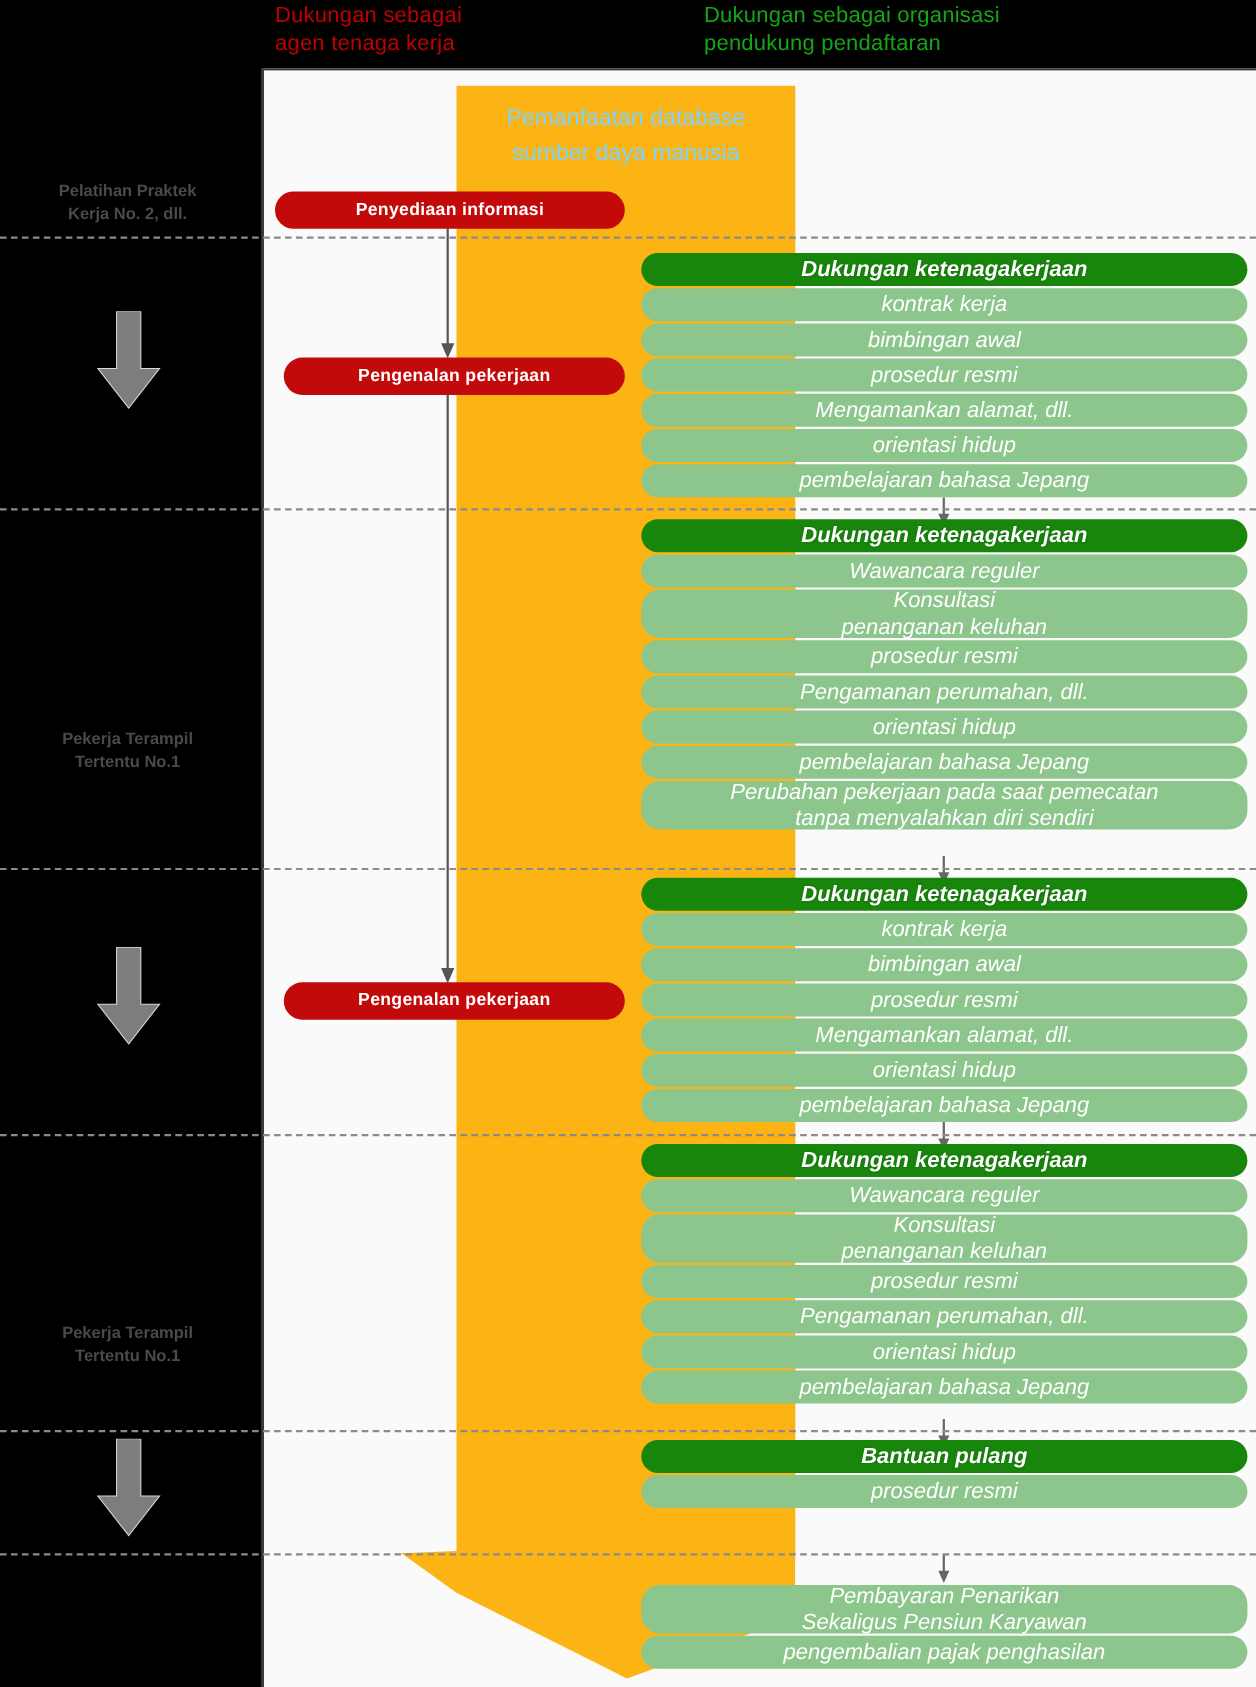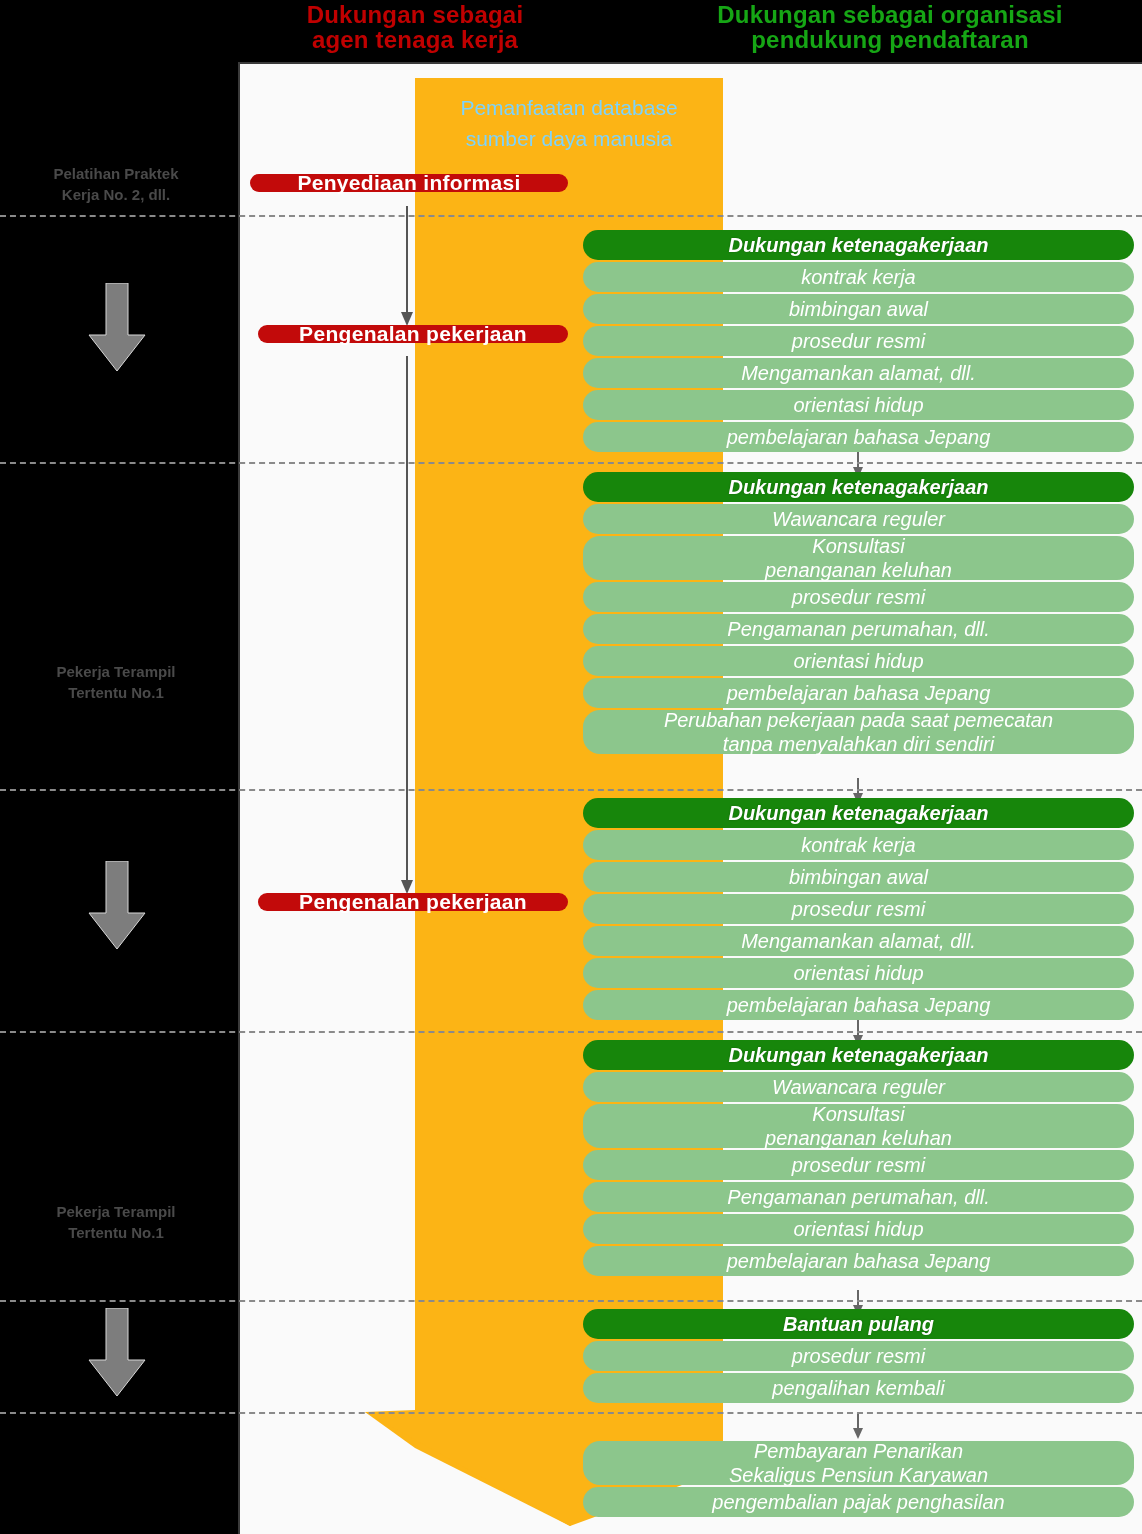--- a/index.html
+++ b/index.html
@@ -7,23 +7,23 @@
     width: 1142px; height: 1534px;
     background: #000000;
     font-family: "Liberation Sans", sans-serif;
     overflow: hidden;
   }
   #root { position: relative; width: 1142px; height: 1534px; background: #000; }
 
   
   .col-head {
     position: absolute;
-    text-align: center;
-    font-weight: bold;
-    font-size: 24px;
+    text-align: left;
+    font-weight: normal;
+    font-size: 20px;
     line-height: 25px;
     letter-spacing: 0.2px;
   }
   #head-agent { left: 250px; top: 2px; width: 330px; color: #C00000; }
   #head-org   { left: 640px; top: 2px; width: 500px; color: #16A615; }
 
   
   #panel {
     position: absolute; left: 238px; top: 62px;
     width: 904px; height: 1472px;
@@ -68,25 +68,25 @@
     left: 0; width: 1142px; height: 0;
     border-top: 2px dashed #8a8a8a;
   }
 
   
   .big-arrow { position: absolute; width: 60px; height: 90px; }
 
   
   .red-pill {
     position: absolute;
-    height: 18px;
+    height: 34px;
     background: #C20A0A;
     border-radius: 17px;
     color: #ffffff;
-    font-size: 21px;
+    font-size: 16px;
     font-weight: bold;
     display: flex; align-items: center; justify-content: center;
     letter-spacing: 0.3px;
   }
 
   
   .vconn { position: absolute; width: 14px; }
 
   
   .green-stack { position: absolute; left: 583px; width: 551px; }
@@ -237,21 +237,20 @@
     <div class="g-item">pembelajaran bahasa Jepang</div>
   </div>
   <svg class="sconn" style="left:852px; top:1290px; height:26px" viewBox="0 0 12 26">
     <line x1="6" y1="0" x2="6" y2="18" stroke="#666" stroke-width="2"></line>
     <polygon points="6,26 1,15 11,15" fill="#666"></polygon>
   </svg>
 
   <div class="green-stack" style="top:1309px">
     <div class="g-head">Bantuan pulang</div>
     <div class="g-item">prosedur resmi</div>
-    <div class="g-item">pengalihan kembali</div>
   </div>
   <svg class="sconn" style="left:852px; top:1413px; height:26px" viewBox="0 0 12 26">
     <line x1="6" y1="0" x2="6" y2="18" stroke="#666" stroke-width="2"></line>
     <polygon points="6,26 1,15 11,15" fill="#666"></polygon>
   </svg>
 
   <div class="green-stack" style="top:1441px">
     <div class="g-item two-line">
         <span style="white-space:pre-line">Pembayaran Penarikan
 Sekaligus Pensiun Karyawan</span>

